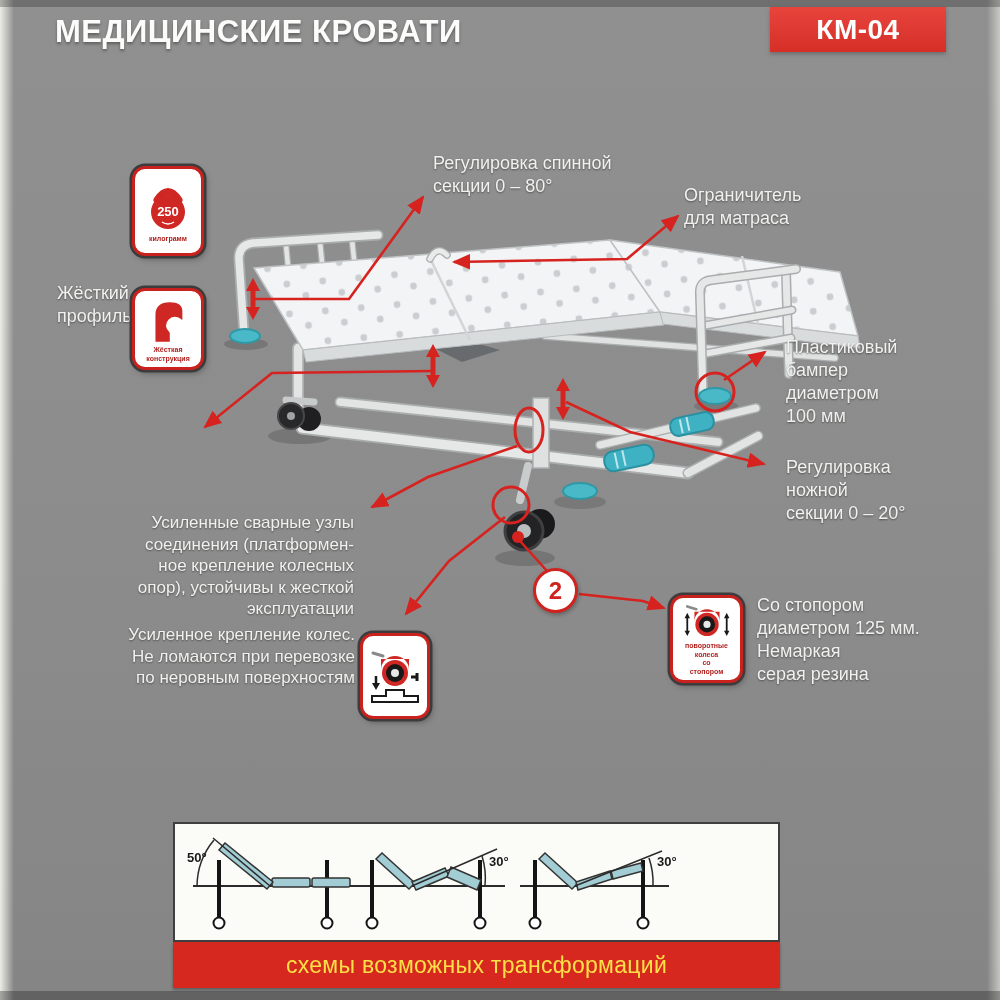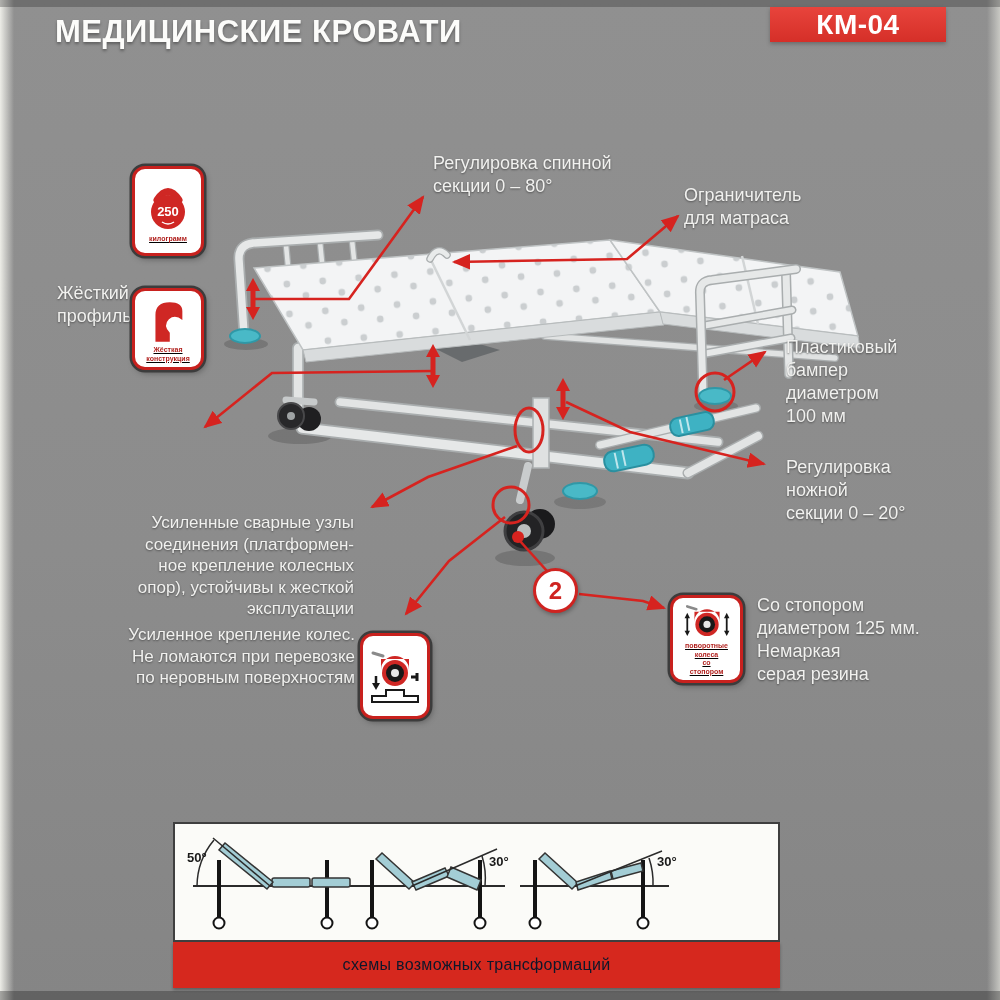--- a/index.html
+++ b/index.html
@@ -13,40 +13,40 @@
   .edge-right{right:0;width:13px;background:linear-gradient(270deg,rgba(214,214,208,.8),rgba(214,214,208,0));}
   .edge-top{position:absolute;left:0;top:0;width:100%;height:7px;background:rgba(35,35,35,.30);}
   .edge-bottom{position:absolute;left:0;bottom:0;width:100%;height:9px;background:rgba(35,35,35,.35);}
 
   .title{
     position:absolute;left:55px;top:14px;
     font-size:31px;font-weight:bold;color:#fcfcfa;letter-spacing:.5px;
     text-shadow:0 2px 3px rgba(0,0,0,.35);
   }
   .model-badge{
-    position:absolute;left:770px;top:7px;width:176px;height:35px;
+    position:absolute;left:770px;top:7px;width:176px;height:45px;
     background:linear-gradient(180deg,#e8443c,#d52f28);
     display:flex;align-items:center;justify-content:center;
     color:#fff;font-size:28px;font-weight:bold;letter-spacing:.5px;
     box-shadow:0 2px 4px rgba(0,0,0,.25);
   }
 
   .scene{position:absolute;left:0;top:0;}
 
   .callout{
     position:absolute;color:#f1f1ef;font-size:18px;line-height:1.27;
     font-weight:500;white-space:pre-line;text-shadow:0 1px 2px rgba(0,0,0,.45);
   }
   .right{text-align:right;}
 
   .badge{
     position:absolute;background:#fff;border:3px solid #c8211e;border-radius:13px;
     box-shadow:0 0 0 2.5px #3c3c3c,2px 3px 6px rgba(0,0,0,.35);
     display:flex;flex-direction:column;align-items:center;justify-content:center;
-    padding:4px 16px;box-sizing:border-box;text-decoration:underline;
+    padding:4px 16px;box-sizing:border-box;
   }
   .badge-caption{
     font-size:7px;font-weight:bold;color:#b01f1c;text-align:center;
     line-height:1.2;white-space:pre-line;margin-top:1px;
   }
   .num-callout{
     position:absolute;width:45px;height:45px;border-radius:50%;
     background:#fff;border:3px solid #cf2320;box-sizing:border-box;
     display:flex;align-items:center;justify-content:center;
     color:#cf2320;font-size:24px;font-weight:bold;
@@ -55,21 +55,21 @@
 
   .diagram-panel{
     position:absolute;left:173px;top:822px;width:607px;height:120px;
     background:#fbfbf8;border:2px solid #3f3f3f;box-sizing:border-box;
   }
   .footer-bar{
     position:absolute;left:173px;top:942px;width:607px;height:46px;
     background:#d6281e;display:flex;align-items:center;justify-content:center;
     box-shadow:0 2px 3px rgba(0,0,0,.3);
   }
-  .footer-caption{color:#0f172a;font-size:16px;font-weight:500;letter-spacing:.3px;text-align:center;}
+  .footer-caption{color:#fde047;font-size:23px;font-weight:500;letter-spacing:.3px;text-align:center;}
 </style>
 </head>
 <body>
 
 <div class="page">
 
   <div class="edge edge-left"></div>
   <div class="edge edge-right"></div>
   <div class="edge-top"></div>
   <div class="edge-bottom"></div>

